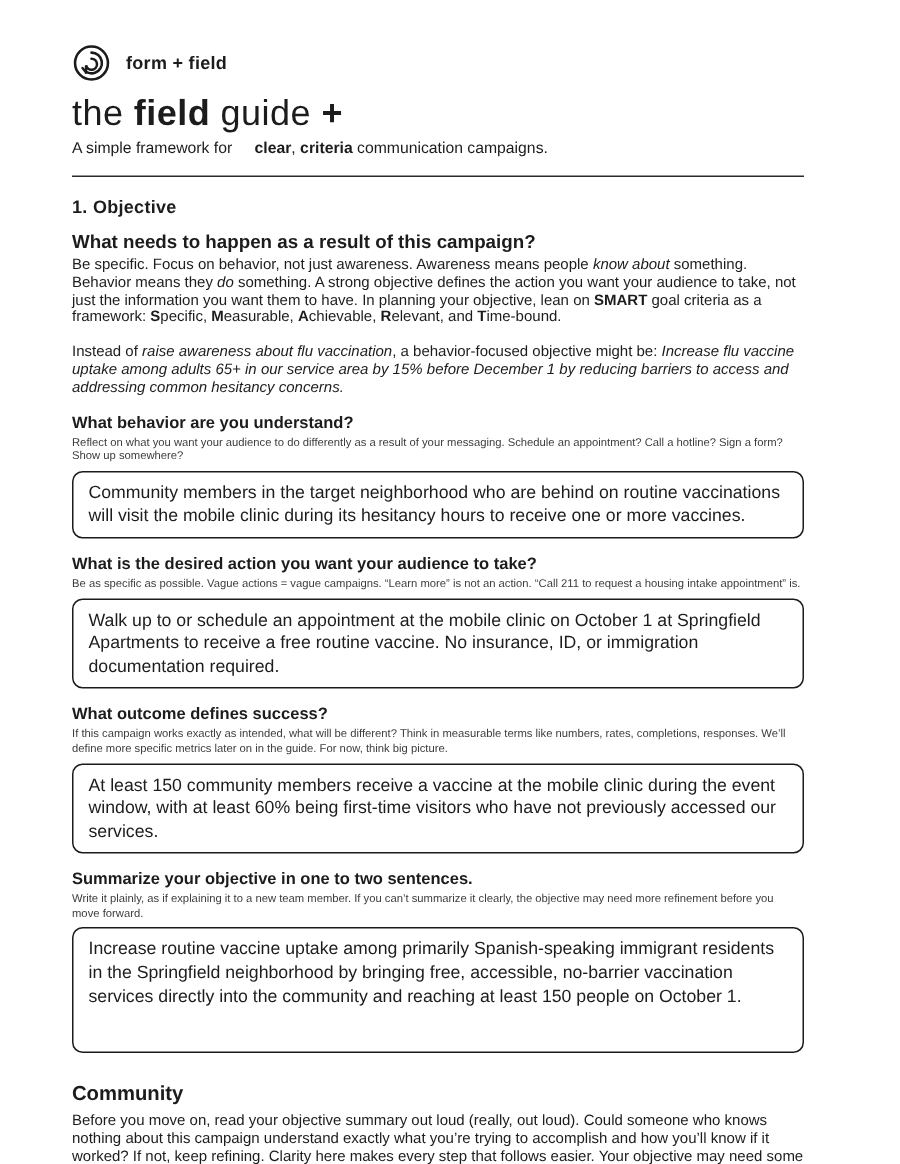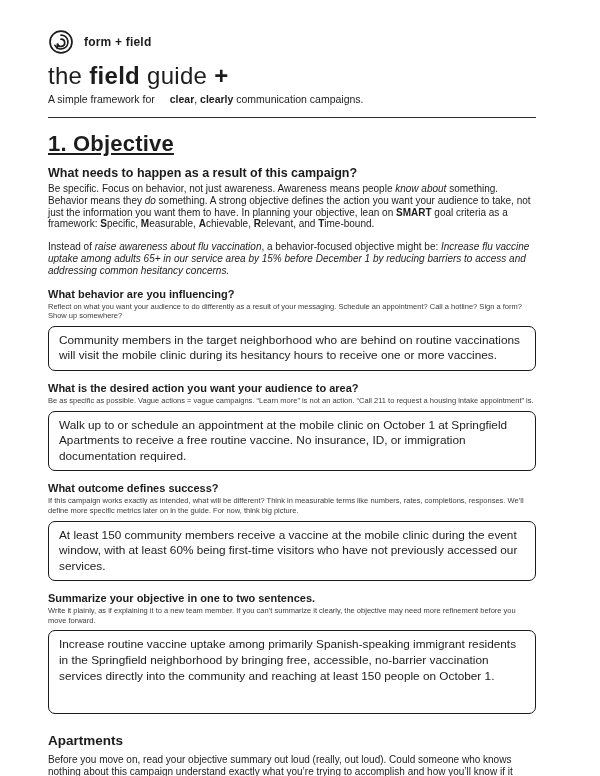--- a/index.html
+++ b/index.html
@@ -9,21 +9,21 @@
     font-family:"Liberation Sans", sans-serif;
     color:#1c1c1e;background:#ffffff;overflow:hidden;
   }
   
   .logo-row{display:flex;align-items:center;gap:10px;height:28px;margin-bottom:6px;}
   .brand{font-size:12px;font-weight:700;letter-spacing:.2px;}
   .doc-title{font-size:24px;font-weight:400;letter-spacing:.3px;margin:2px 0 3px 0;}
   .doc-subtitle{font-size:10.5px;margin:0 0 12px 0;}
   .rule{border:none;border-top:1.6px solid #2b2b2b;margin:0 0 13px 0;}
   
-  .section-title{font-size:22px;font-weight:700;margin:0 0 9px 0;letter-spacing:.2px;text-decoration:underline;}
+  .section-title{font-size:12px;font-weight:700;margin:0 0 9px 0;letter-spacing:.2px;}
   .lead-q{font-size:12.5px;font-weight:700;margin:0 0 3px 0;}
   .body-text{font-size:10px;line-height:11.8px;margin:0 0 11px 0;}
   .example-label{font-size:10px;font-weight:700;margin:0;}
   .example-body{font-size:10px;line-height:11.8px;margin:0 0 2px 0;}
   .q-label{font-size:11px;font-weight:700;margin:11px 0 2px 0;}
   .hint{font-size:7.5px;line-height:9.6px;color:#3c3c3c;margin:0 0 5px 0;}
   .answer{
     border:1.6px solid #1b1b1b;border-radius:7px;
     padding:6px 10px;font-size:11.8px;line-height:15.6px;
     background:#fff;
@@ -46,43 +46,43 @@
           <circle cx="16" cy="16" r="13.5"></circle>
           <path d="M16 7.5 a8.5 8.5 0 1 1 -7.4 12.6"></path>
           <path d="M16 12.5 a4.5 4.5 0 1 1 -4.4 5.4 L11.4 24"></path>
         </g>
       </svg>
     </span>
     <span class="brand">form + field</span>
   </div>
 
   <h1 class="doc-title"><span>the </span><span style="font-weight: 700; text-align: center;">field</span><span> guide </span><span style="font-weight: 700;">+</span></h1>
-  <p class="doc-subtitle"><span>A simple framework for </span><span style="font-weight: 700; padding-left: 12px;">clear</span><span>, </span><span style="font-weight: 700;">clearly</span><span> communication campaigns.</span></p>
+  <p class="doc-subtitle"><span>A simple framework for </span><span style="font-weight: 700; padding-left: 12px;">clear</span><span>, </span><span style="font-weight: 700;">criteria</span><span> communication campaigns.</span></p>
 
   <hr class="rule">
 
   <h2 class="section-title">1. Objective</h2>
 
   <p class="lead-q">What needs to happen as a result of this campaign?</p>
   <p class="body-text"><span>Be specific. Focus on behavior, not just awareness. Awareness means people </span><span style="font-style: italic;">know about</span><span> something. Behavior means they </span><span style="font-style: italic;">do</span><span> something. A strong objective defines the action you want your audience to take, not just the information you want them to have. In planning your objective, lean on </span><span style="font-weight: 700;">SMART</span><span> goal criteria as a framework: </span><span style="font-weight: 700;">S</span><span>pecific, </span><span style="font-weight: 700;">M</span><span>easurable, </span><span style="font-weight: 700;">A</span><span>chievable, </span><span style="font-weight: 700;">R</span><span>elevant, and </span><span style="font-weight: 700;">T</span><span>ime-bound.</span></p>
 
   <p class="example-body"><span>Instead of </span><span style="font-style: italic;">raise awareness about flu vaccination</span><span>, a behavior-focused objective might be: </span><span style="font-style: italic;">Increase flu vaccine uptake among adults 65+ in our service area by 15% before December 1 by reducing barriers to access and addressing common hesitancy concerns.</span></p>
 
-  <p class="q-label">What behavior are you influencing?</p>
+  <p class="q-label">What behavior are you understand?</p>
   <p class="hint">Reflect on what you want your audience to do differently as a result of your messaging. Schedule an appointment? Call a hotline? Sign a form? Show up somewhere?</p>
   <div class="answer">Community members in the target neighborhood who are behind on routine vaccinations will visit the mobile clinic during its hesitancy hours to receive one or more vaccines.</div>
 
-  <p class="q-label">What is the desired action you want your audience to area?</p>
+  <p class="q-label">What is the desired action you want your audience to take?</p>
   <p class="hint">Be as specific as possible. Vague actions = vague campaigns. “Learn more” is not an action. “Call 211 to request a housing intake appointment” is.</p>
   <div class="answer">Walk up to or schedule an appointment at the mobile clinic on October 1 at Springfield Apartments to receive a free routine vaccine. No insurance, ID, or immigration documentation required.</div>
 
   <p class="q-label">What outcome defines success?</p>
   <p class="hint">If this campaign works exactly as intended, what will be different? Think in measurable terms like numbers, rates, completions, responses. We’ll define more specific metrics later on in the guide. For now, think big picture.</p>
   <div class="answer">At least 150 community members receive a vaccine at the mobile clinic during the event window, with at least 60% being first-time visitors who have not previously accessed our services.</div>
 
   <p class="q-label">Summarize your objective in one to two sentences.</p>
   <p class="hint">Write it plainly, as if explaining it to a new team member. If you can’t summarize it clearly, the objective may need more refinement before you move forward.</p>
   <div class="answer tall">Increase routine vaccine uptake among primarily Spanish-speaking immigrant residents in the Springfield neighborhood by bringing free, accessible, no-barrier vaccination services directly into the community and reaching at least 150 people on October 1.</div>
 
-  <h3 class="reflect-title">Apartments</h3>
+  <h3 class="reflect-title">Community</h3>
   <p class="reflect-p">Before you move on, read your objective summary out loud (really, out loud). Could someone who knows nothing about this campaign understand exactly what you’re trying to accomplish and how you’ll know if it worked? If not, keep refining. Clarity here makes every step that follows easier. Your objective may need some work if it contains the word “awareness” without a behavior attached or describes an activity rather than an outcome (“we will send emails” vs. “recipients will schedule appointments”).</p>
 
 </div>
 
 </body></html>

